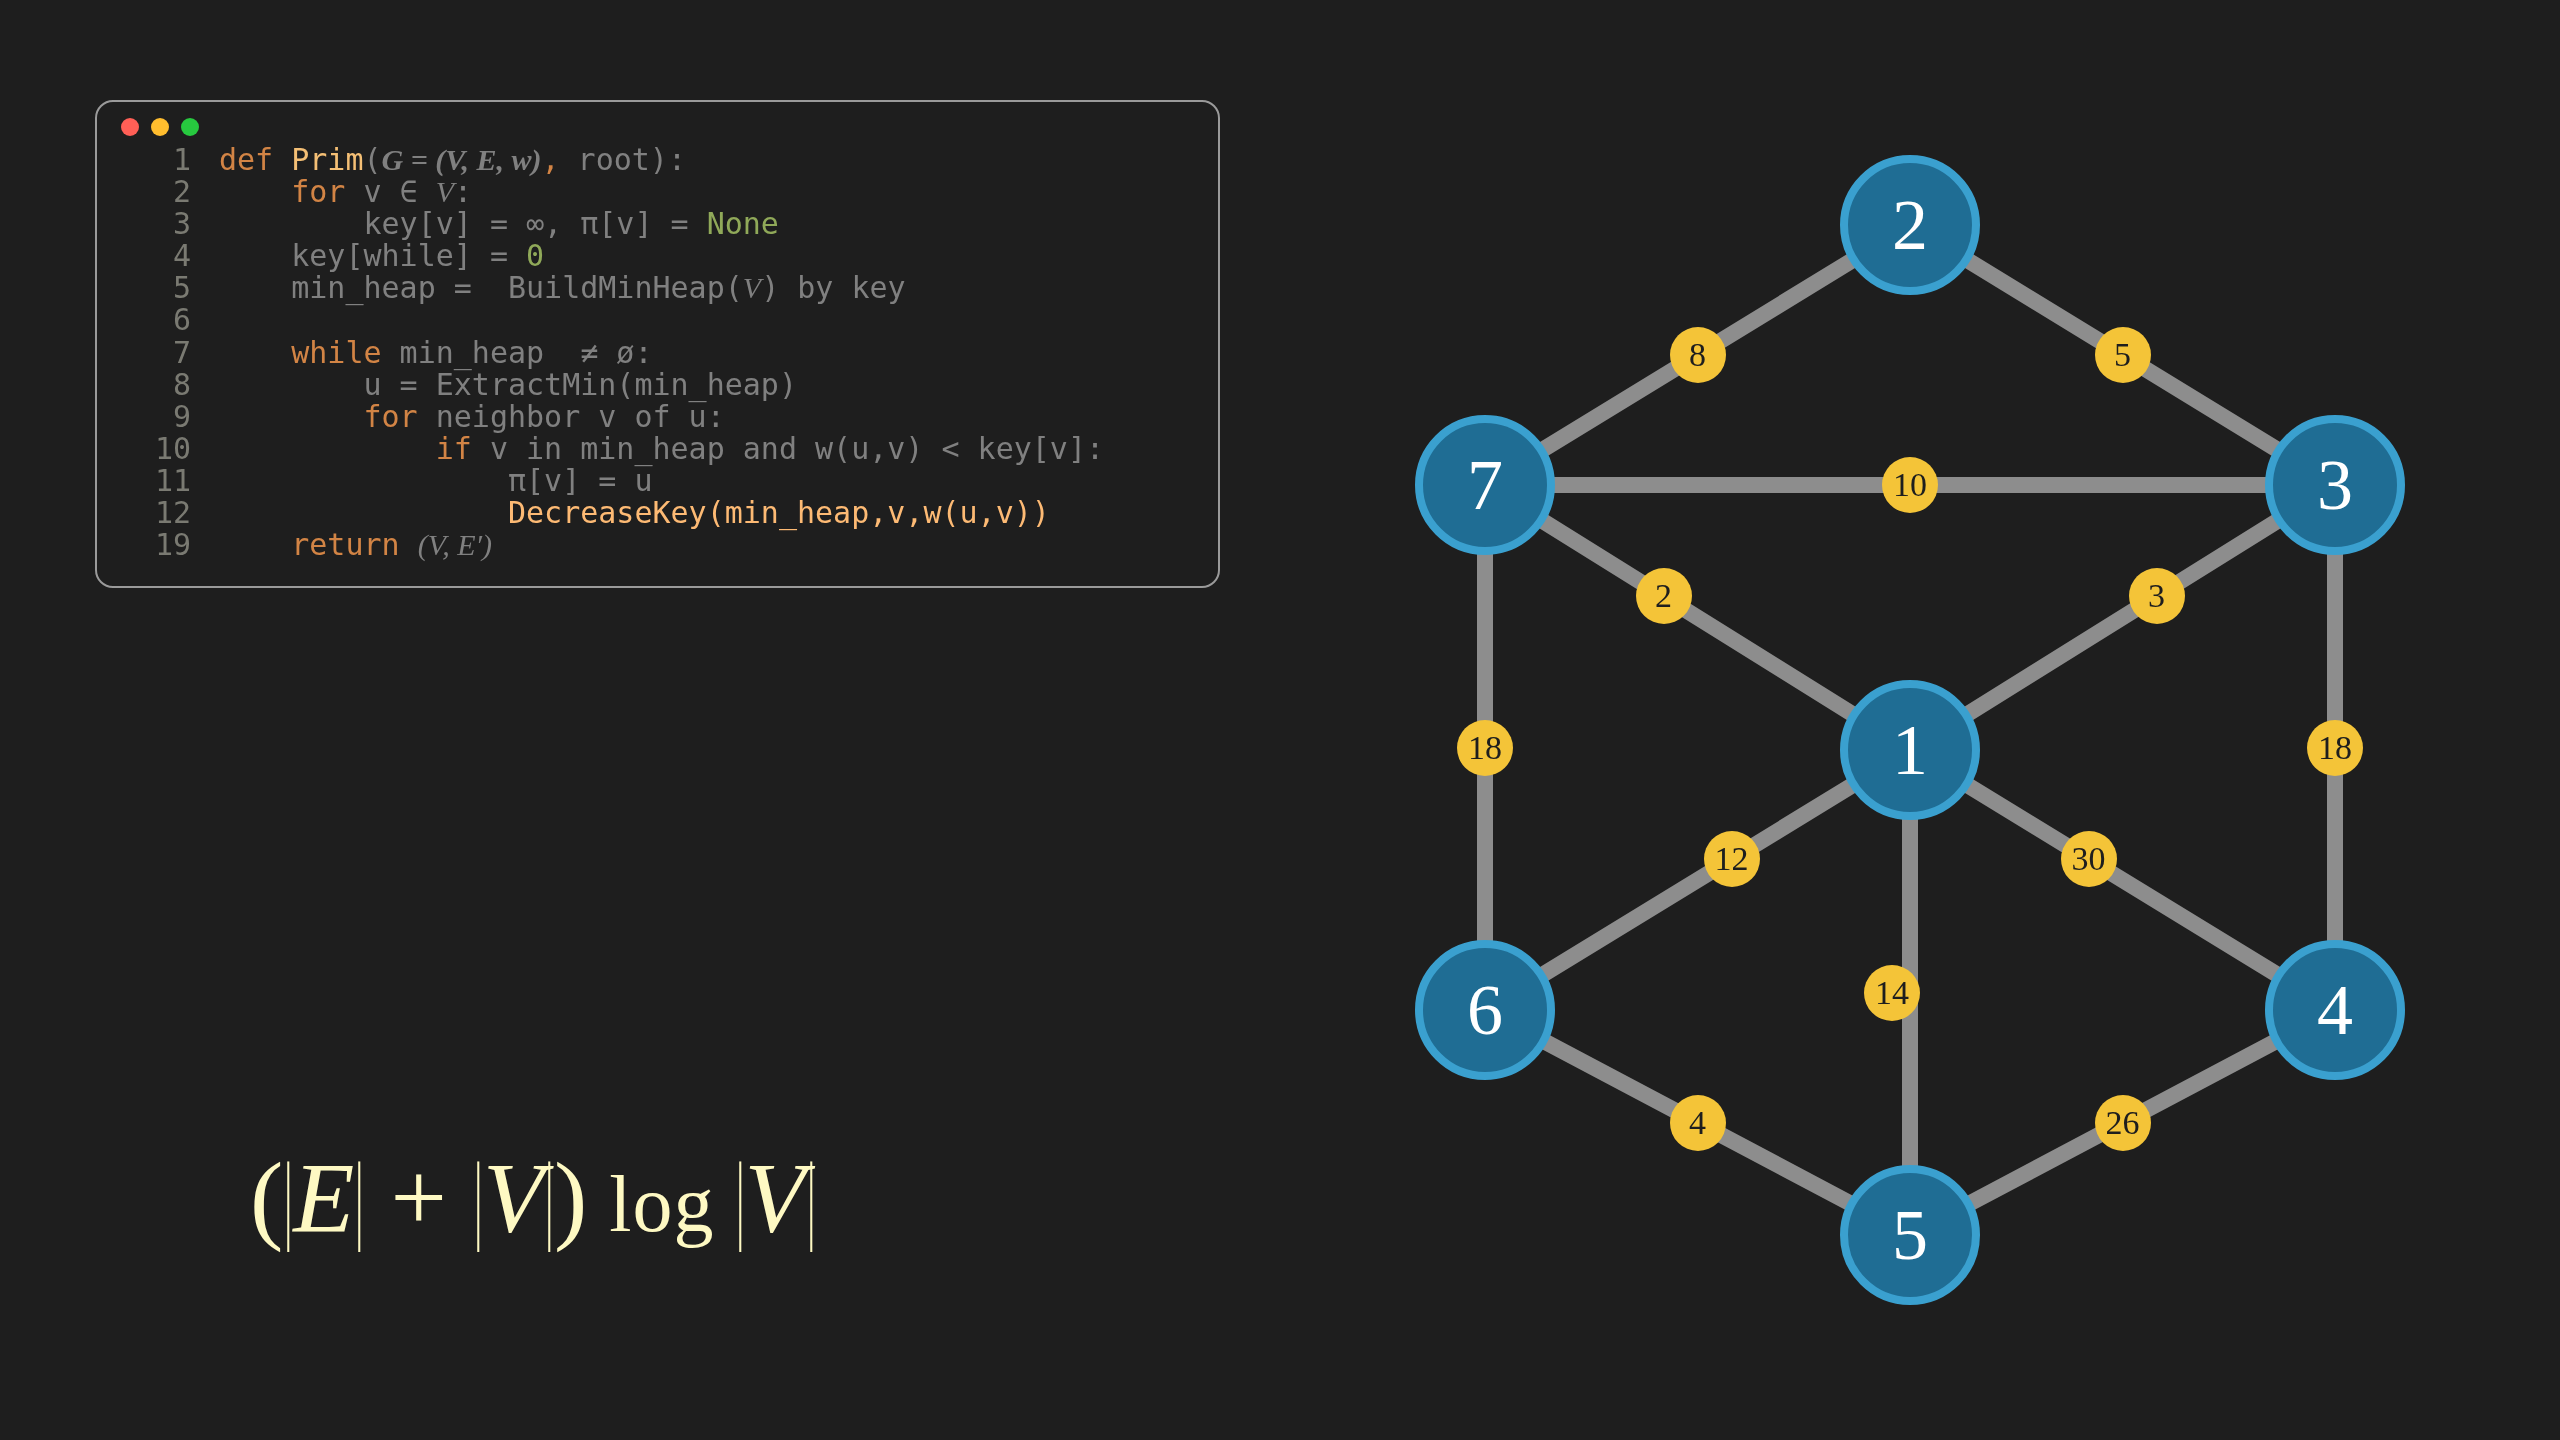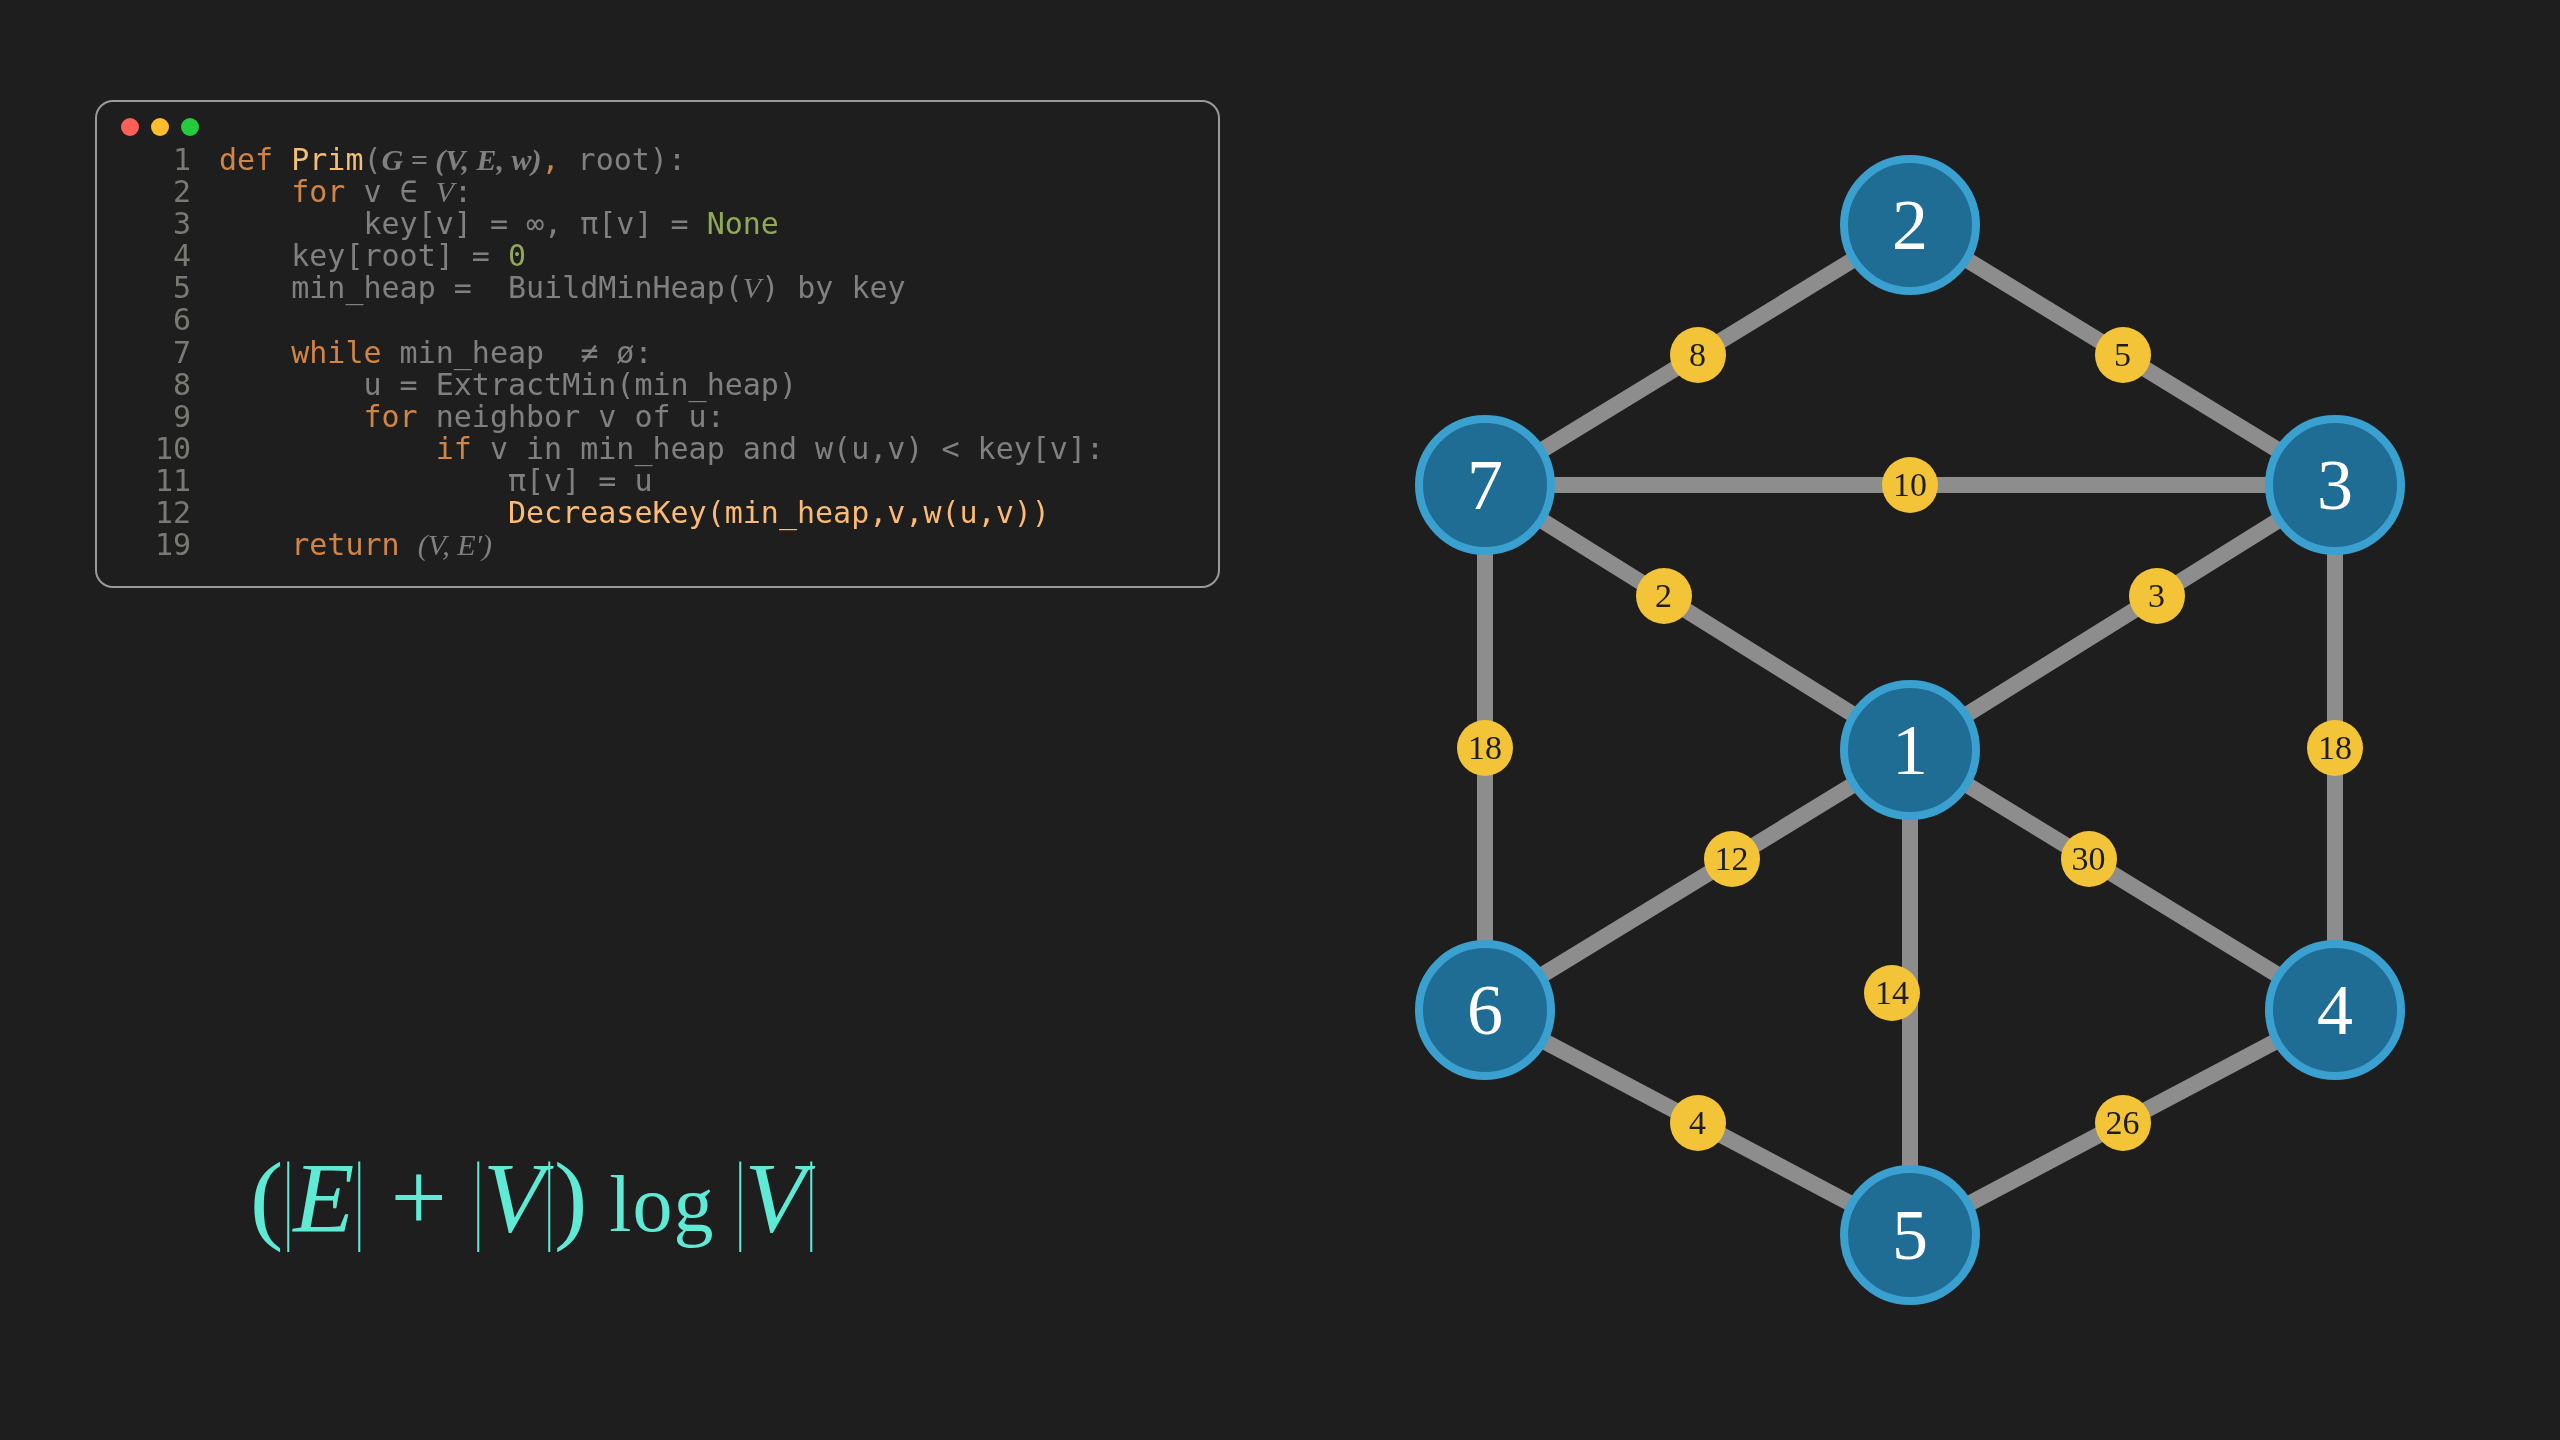--- a/index.html
+++ b/index.html
@@ -62,21 +62,21 @@
   .fn { color: #f4bf75; } 
   .num { color: #90a959; } 
   .it { font-style: italic; font-family: Georgia, 'Times New Roman', serif; }
   .wline { color: #fdba74; }
 
   
   .complexity {
     position: absolute;
     left: 250px;
     top: 1140px;
-    color: #5eead4;
+    color: #fef9c3;
     font-family: Georgia, 'Times New Roman', serif;
     font-size: 100px;
     letter-spacing: 1px;
   }
   .complexity .it { font-style: italic; }
   .complexity .bar { display:inline-block; transform: scaleX(0.4); margin: 0 -6px; }
 
   
   .graph {
     position: absolute;
@@ -135,21 +135,21 @@
 
   <div class="code-window">
     <div class="traffic">
       <div class="dot red"></div>
       <div class="dot yellow"></div>
       <div class="dot green"></div>
     </div>
     <div class="code"><span class="ln">1</span><span class="kw">def</span> <span class="fn">Prim</span>(<span class="it" style="font-weight:bold">G = (V, E, w)</span><span class="kw">,</span> <span>root</span>):
 <span class="ln">2</span>    <span class="kw">for</span> v ∈ <span class="it">V</span>:
 <span class="ln">3</span>        <span>key[v] = ∞, π[v] = </span><span class="num">None</span>
-<span class="ln">4</span>    <span>key[root] = </span><span class="num">0</span>
+<span class="ln">4</span>    <span>key[while] = </span><span class="num">0</span>
 <span class="ln">5</span>    <span>min_heap =  BuildMinHeap(</span><span class="it">V</span><span>) by key</span>
 <span class="ln">6</span>
 <span class="ln">7</span>    <span class="kw">while</span><span> min_heap  ≠ ø:</span>
 <span class="ln">8</span>        <span>u = ExtractMin(min_heap)</span>
 <span class="ln">9</span>        <span class="kw">for</span><span> neighbor v of u:</span>
 <span class="ln">10</span>            <span class="kw">if</span><span> v in min_heap and w(u,v) &lt; key[v]:</span>
 <span class="ln">11</span>                <span>π[v] = u</span>
 <span class="ln">12</span>                <span class="wline">DecreaseKey(min_heap,v,w(u,v))</span>
 <span class="ln">19</span>    <span class="kw">return</span> <span class="it">(V, E′)</span></div>
   </div>

